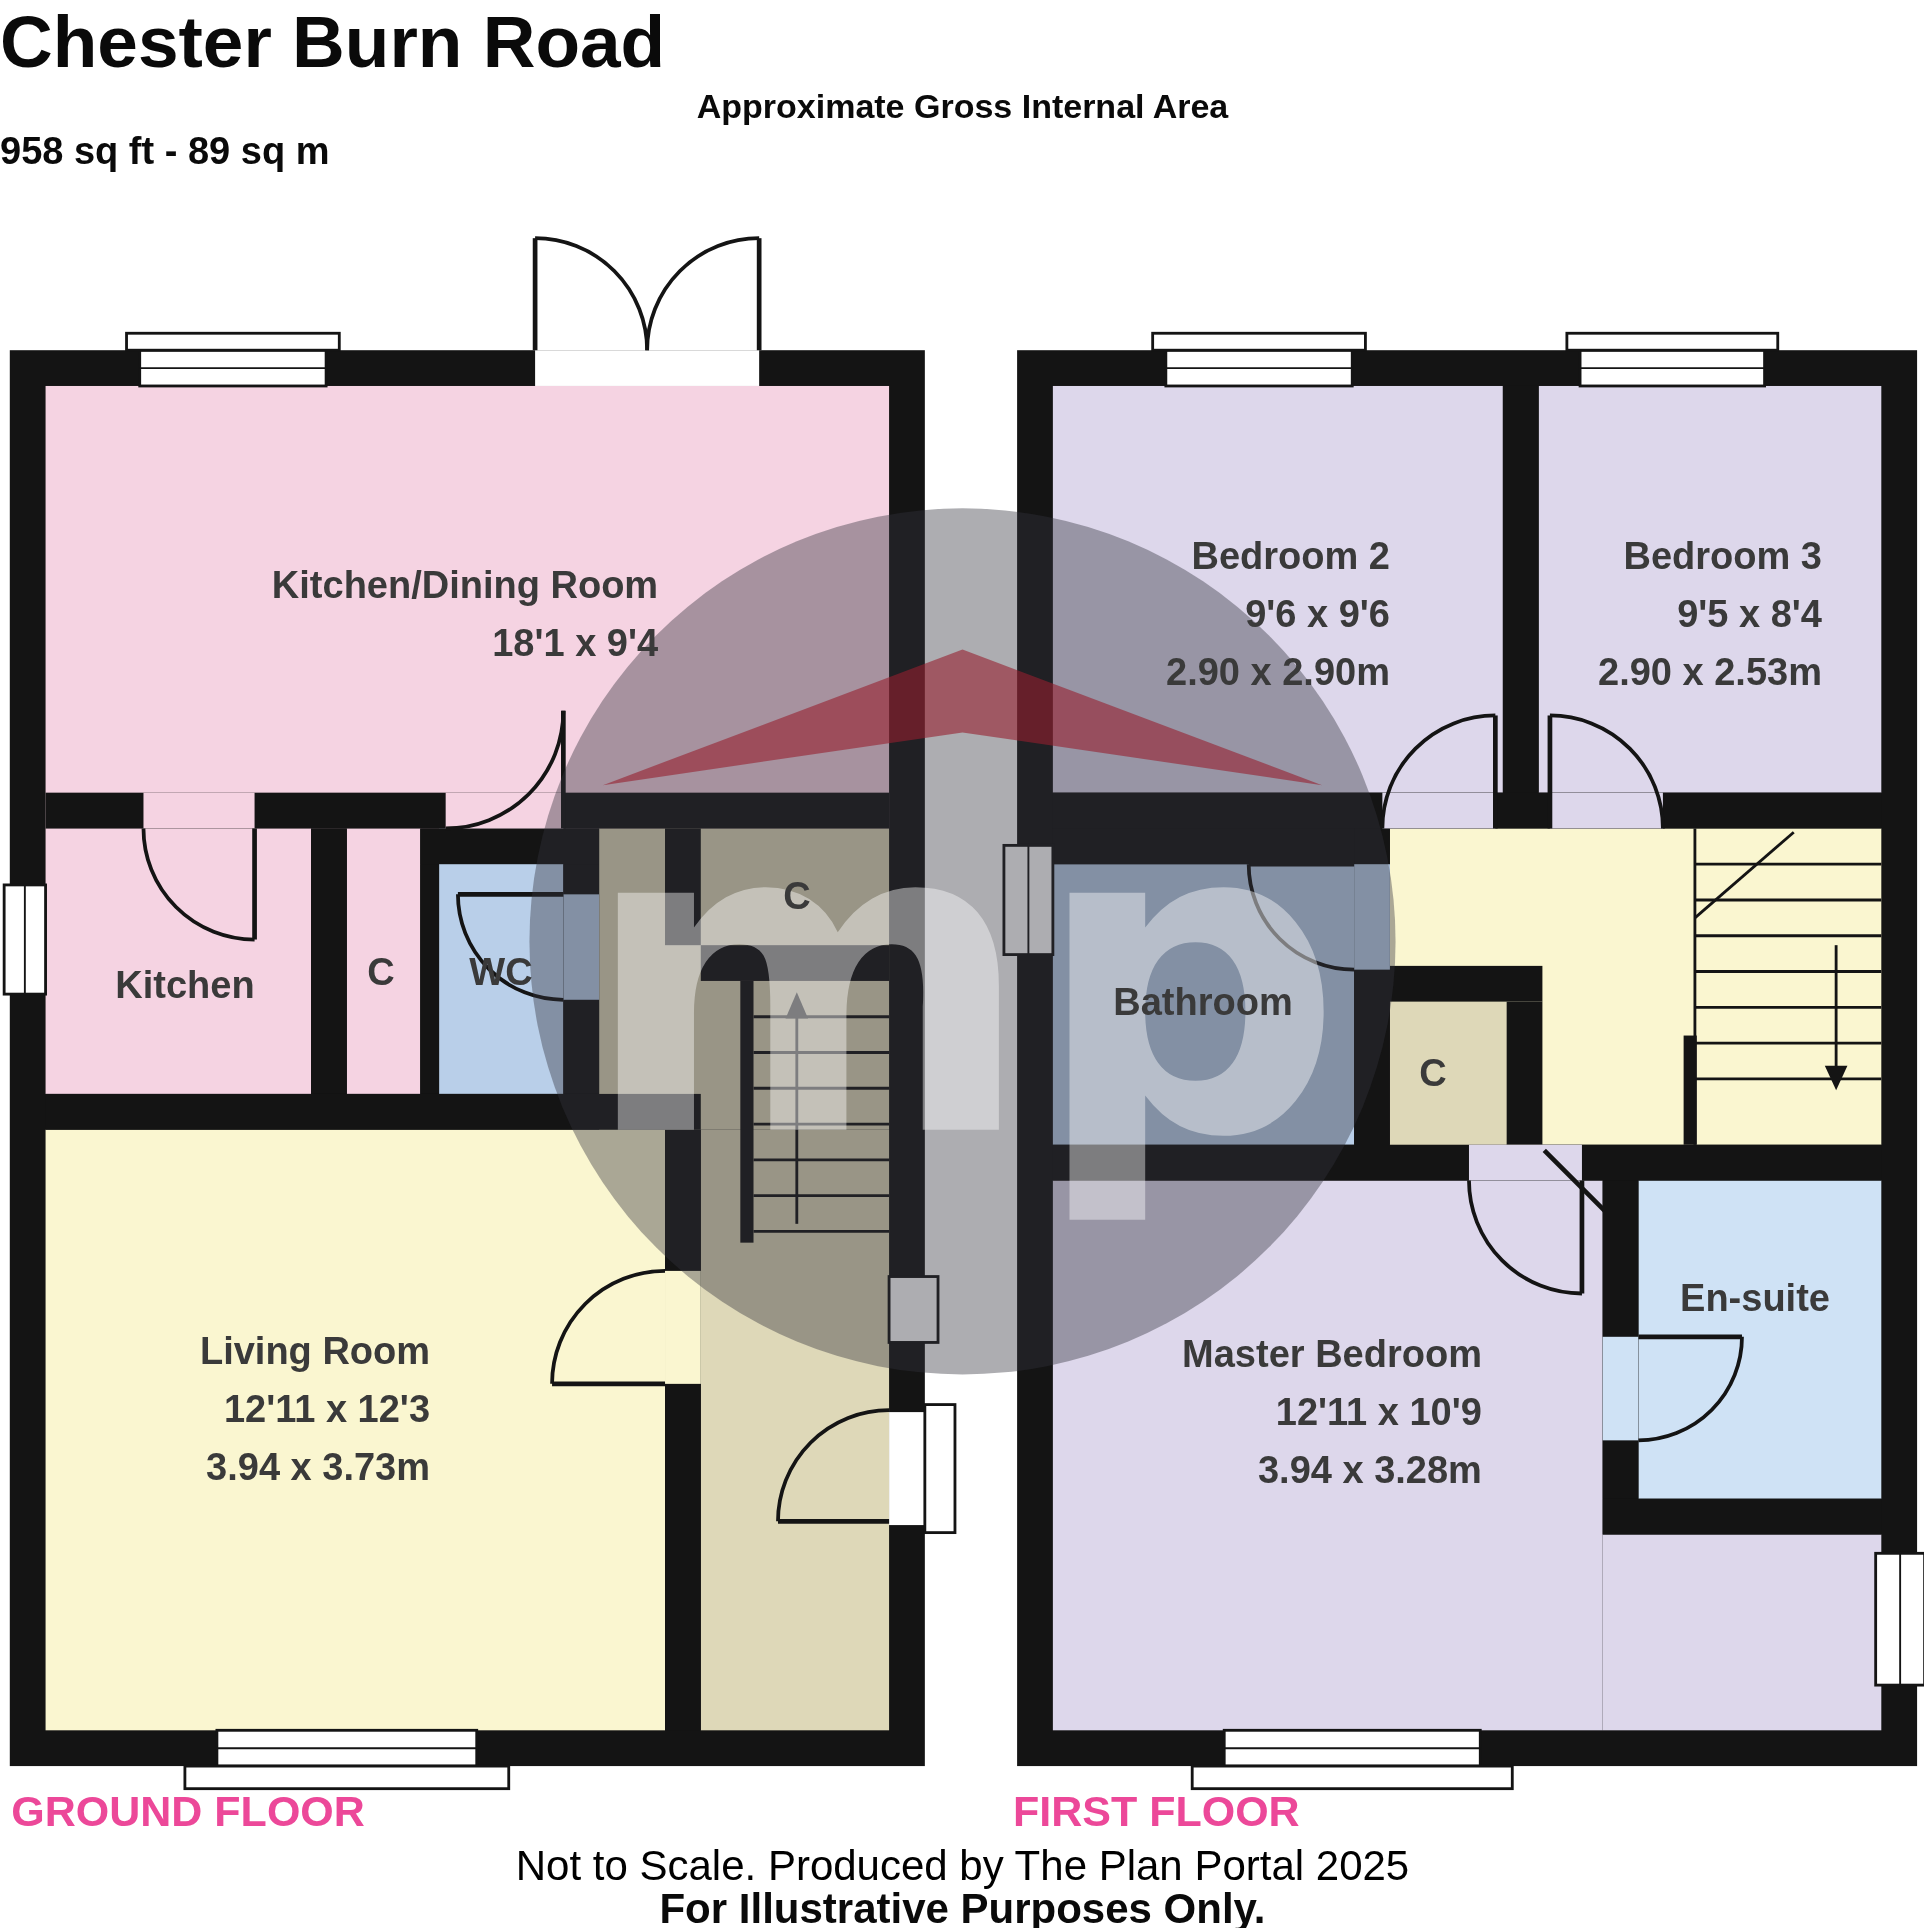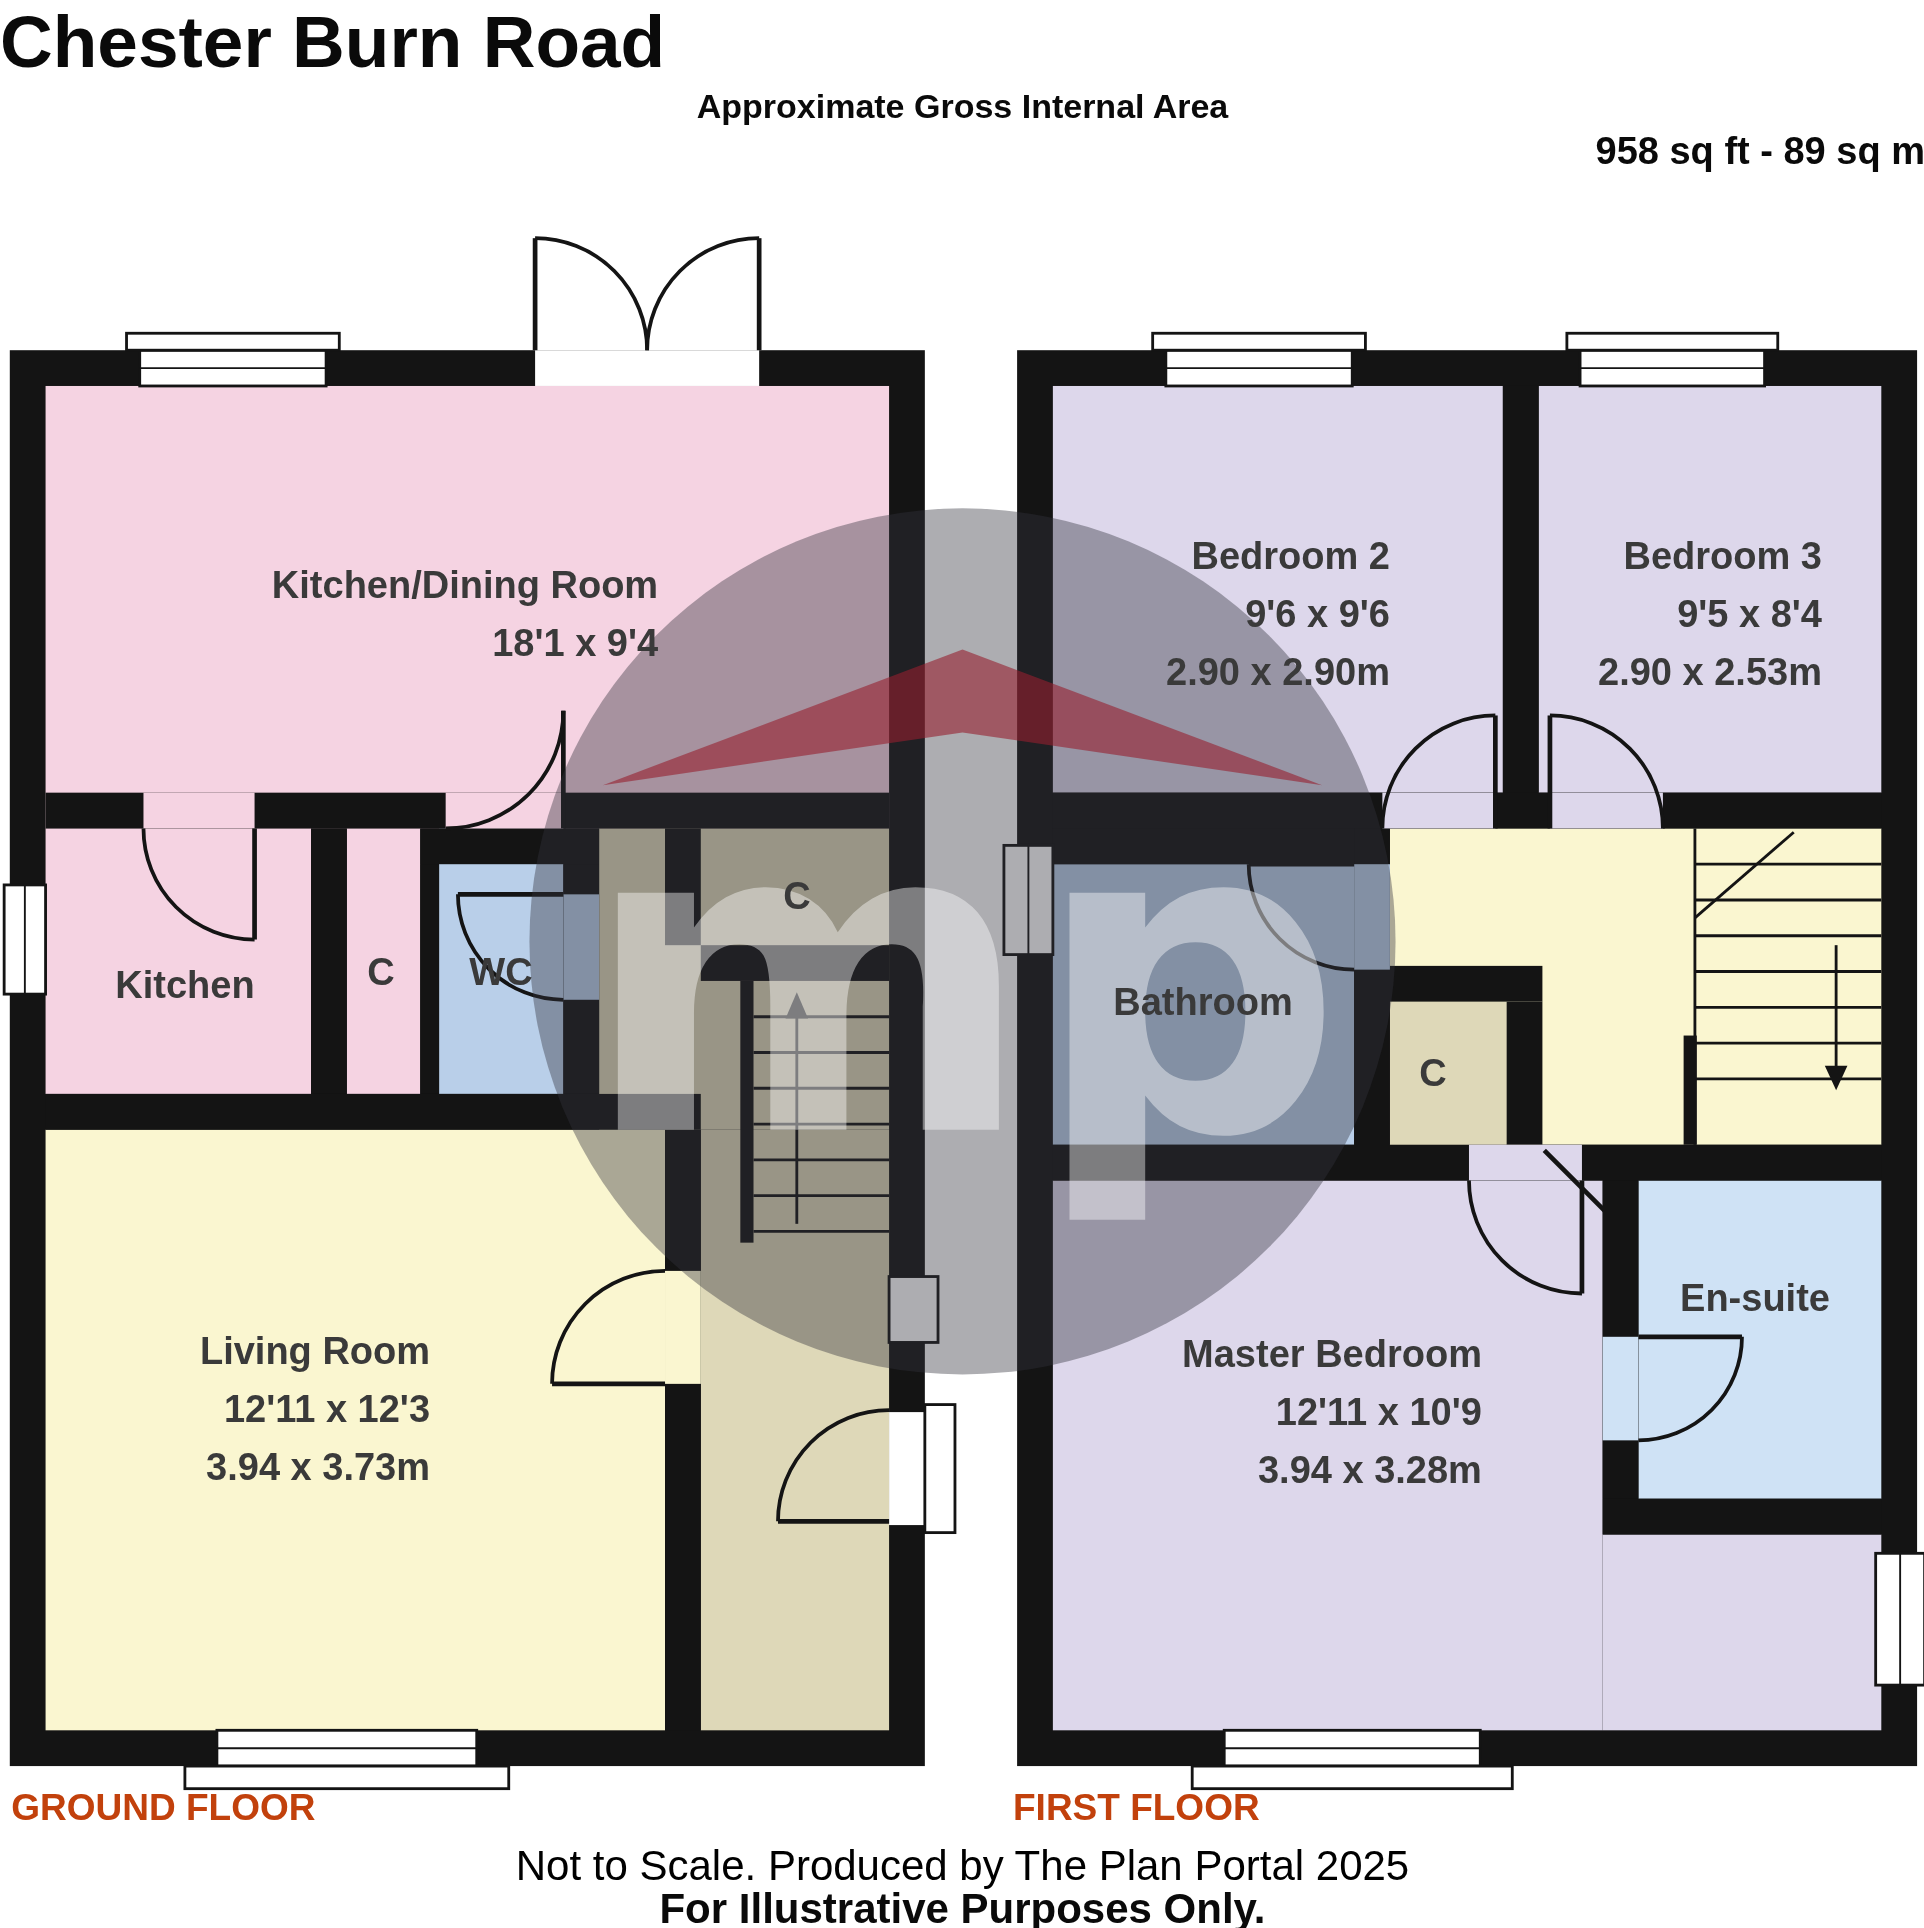--- a/index.html
+++ b/index.html
@@ -7,23 +7,23 @@
   .page{position:relative;width:1925px;height:1928px;background:#ffffff;overflow:hidden}
   .page svg{position:absolute;left:0;top:0}
   .wall{fill:#141414}
   .win{fill:#ffffff;stroke:#141414;stroke-width:3}
   .arc{fill:none;stroke:#141414;stroke-width:4}
   .leaf{stroke:#141414;stroke-width:5}
   .thin{stroke:#141414;stroke-width:3;fill:none}
   .thin2{stroke:#141414;stroke-width:2;fill:none}
   .hdr-title{position:absolute;left:0;width:100%;top:0;text-align:left;font-size:73px;font-weight:bold;color:#0a0a0a}
   .hdr-sub{position:absolute;left:0;width:100%;top:87px;text-align:center;font-size:34px;font-weight:bold;color:#0a0a0a}
-  .hdr-area{position:absolute;left:0;width:100%;top:130px;text-align:right;font-size:38px;font-weight:bold;color:#0a0a0a}
+  .hdr-area{position:absolute;left:0;width:100%;top:130px;text-align:left;font-size:38px;font-weight:bold;color:#0a0a0a}
   .room-label{position:absolute;transform:translate(-50%,-50%);text-align:right;font-size:38px;font-weight:bold;color:#3a3a3a;line-height:58px;white-space:nowrap}
-  .floor-label{position:absolute;font-size:37px;font-weight:bold;color:#c2410c}
+  .floor-label{position:absolute;font-size:43px;font-weight:bold;color:#ec4899}
   .footer1{position:absolute;left:0;width:100%;top:1842px;text-align:center;font-size:42px;color:#000000}
   .footer2{position:absolute;left:0;width:100%;top:1885px;text-align:center;font-size:42px;font-weight:bold;color:#0a0a0a}
 </style>
 </head>
 <body>
 
 <div class="page">
 
 <svg width="1925" height="1928" viewBox="0 0 2044 2048">
 

